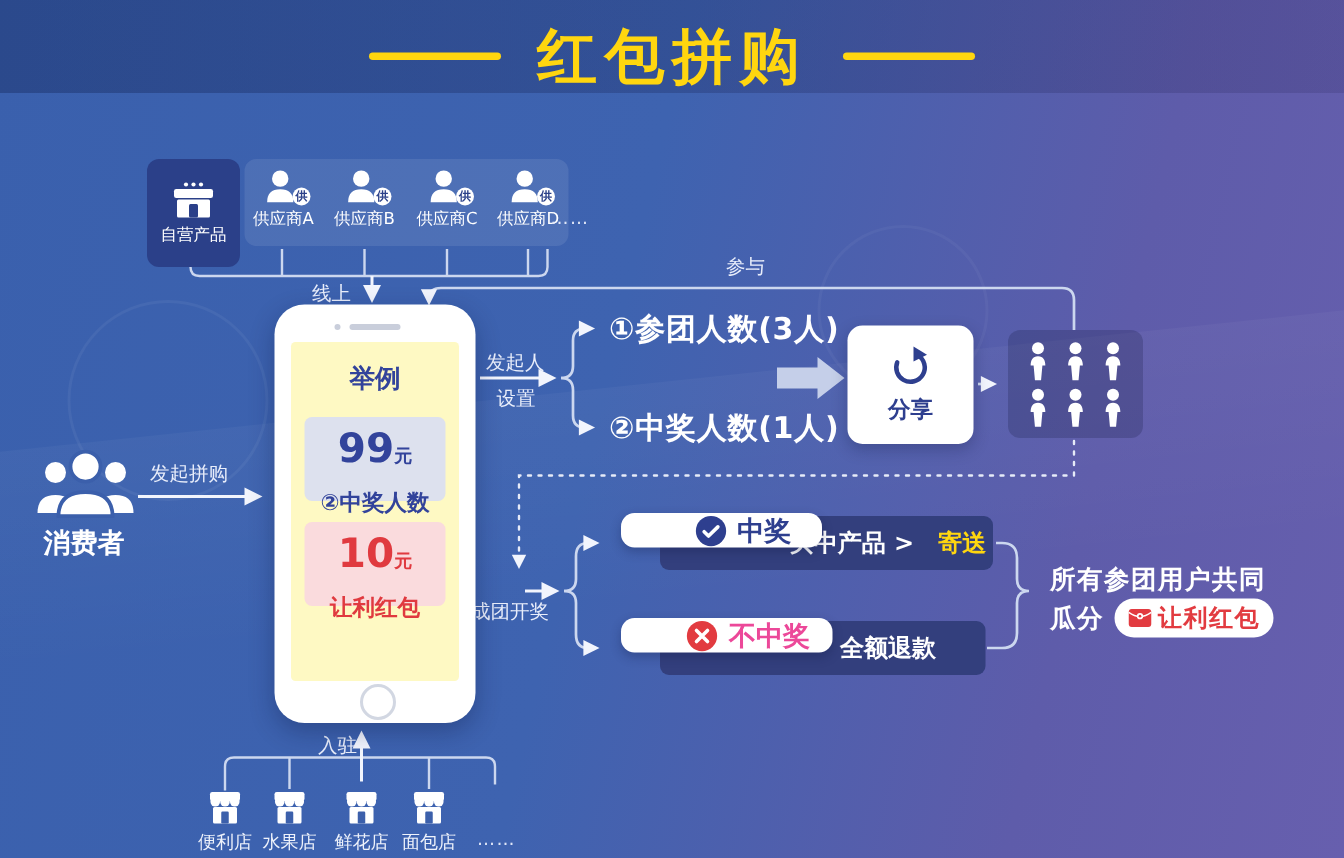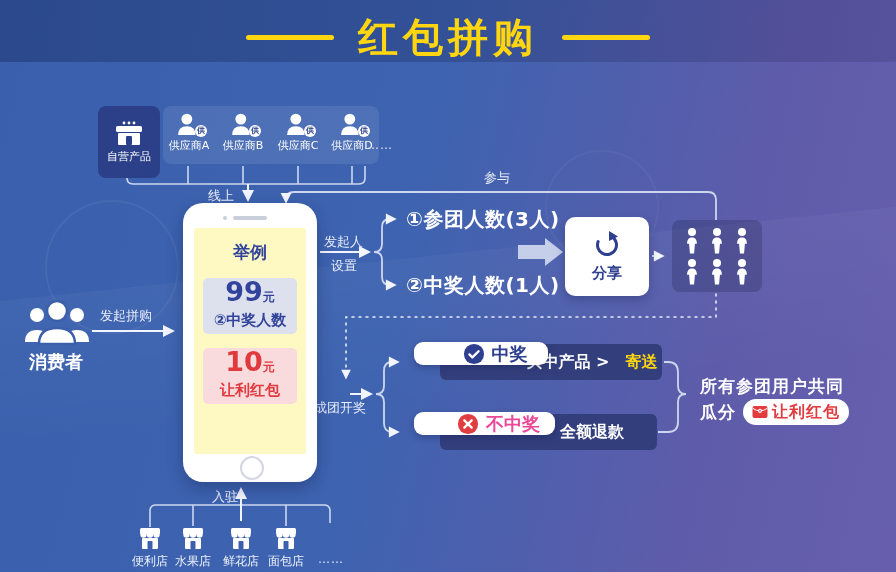--- a/index.html
+++ b/index.html
@@ -31,21 +31,21 @@
   
   .phone{left:183px;top:203px;width:134px;height:279px;background:#fff;border-radius:20px;
     box-shadow:0 6px 16px rgba(10,20,60,.30);}
   .speaker{left:50px;top:13px;width:34px;height:4px;border-radius:2px;background:#c9cedb;}
   .cam{left:40px;top:13px;width:4px;height:4px;border-radius:50%;background:#c9cedb;}
   .screen{left:11px;top:25px;width:112px;height:226px;background:#fef9c3;border-radius:3px;}
   .example{left:0;top:13px;width:112px;text-align:center;font-size:17px;font-weight:bold;color:#32439b;}
   .card{left:9px;width:94px;height:56px;border-radius:5px;text-align:center;}
   .card-blue{top:50px;background:#dde1ee;color:#32439b;}
   .card-pink{top:120px;background:#fadbdd;color:#e03a3f;}
-  .card-val{font-size:27px;font-weight:800;line-height:28px;}
+  .card-val{font-size:27px;font-weight:800;line-height:44px;}
   .card-unit{font-size:12px;font-weight:bold;}
   .card-cap{font-size:15px;font-weight:bold;line-height:18px;}
   .home{left:57px;top:253px;width:20px;height:20px;border:2px solid #d2d7e2;border-radius:50%;background:#fff;}
   
   .consumer-label{left:18px;top:350px;width:76px;text-align:center;font-size:18px;font-weight:bold;color:#fff;}
   
   .option{font-size:20px;font-weight:bold;color:#fff;white-space:nowrap;letter-spacing:.5px;}
   
   .share-card{left:565px;top:217px;width:84px;height:79px;background:#fff;border-radius:10px;
     display:flex;flex-direction:column;align-items:center;justify-content:center;gap:4px;

